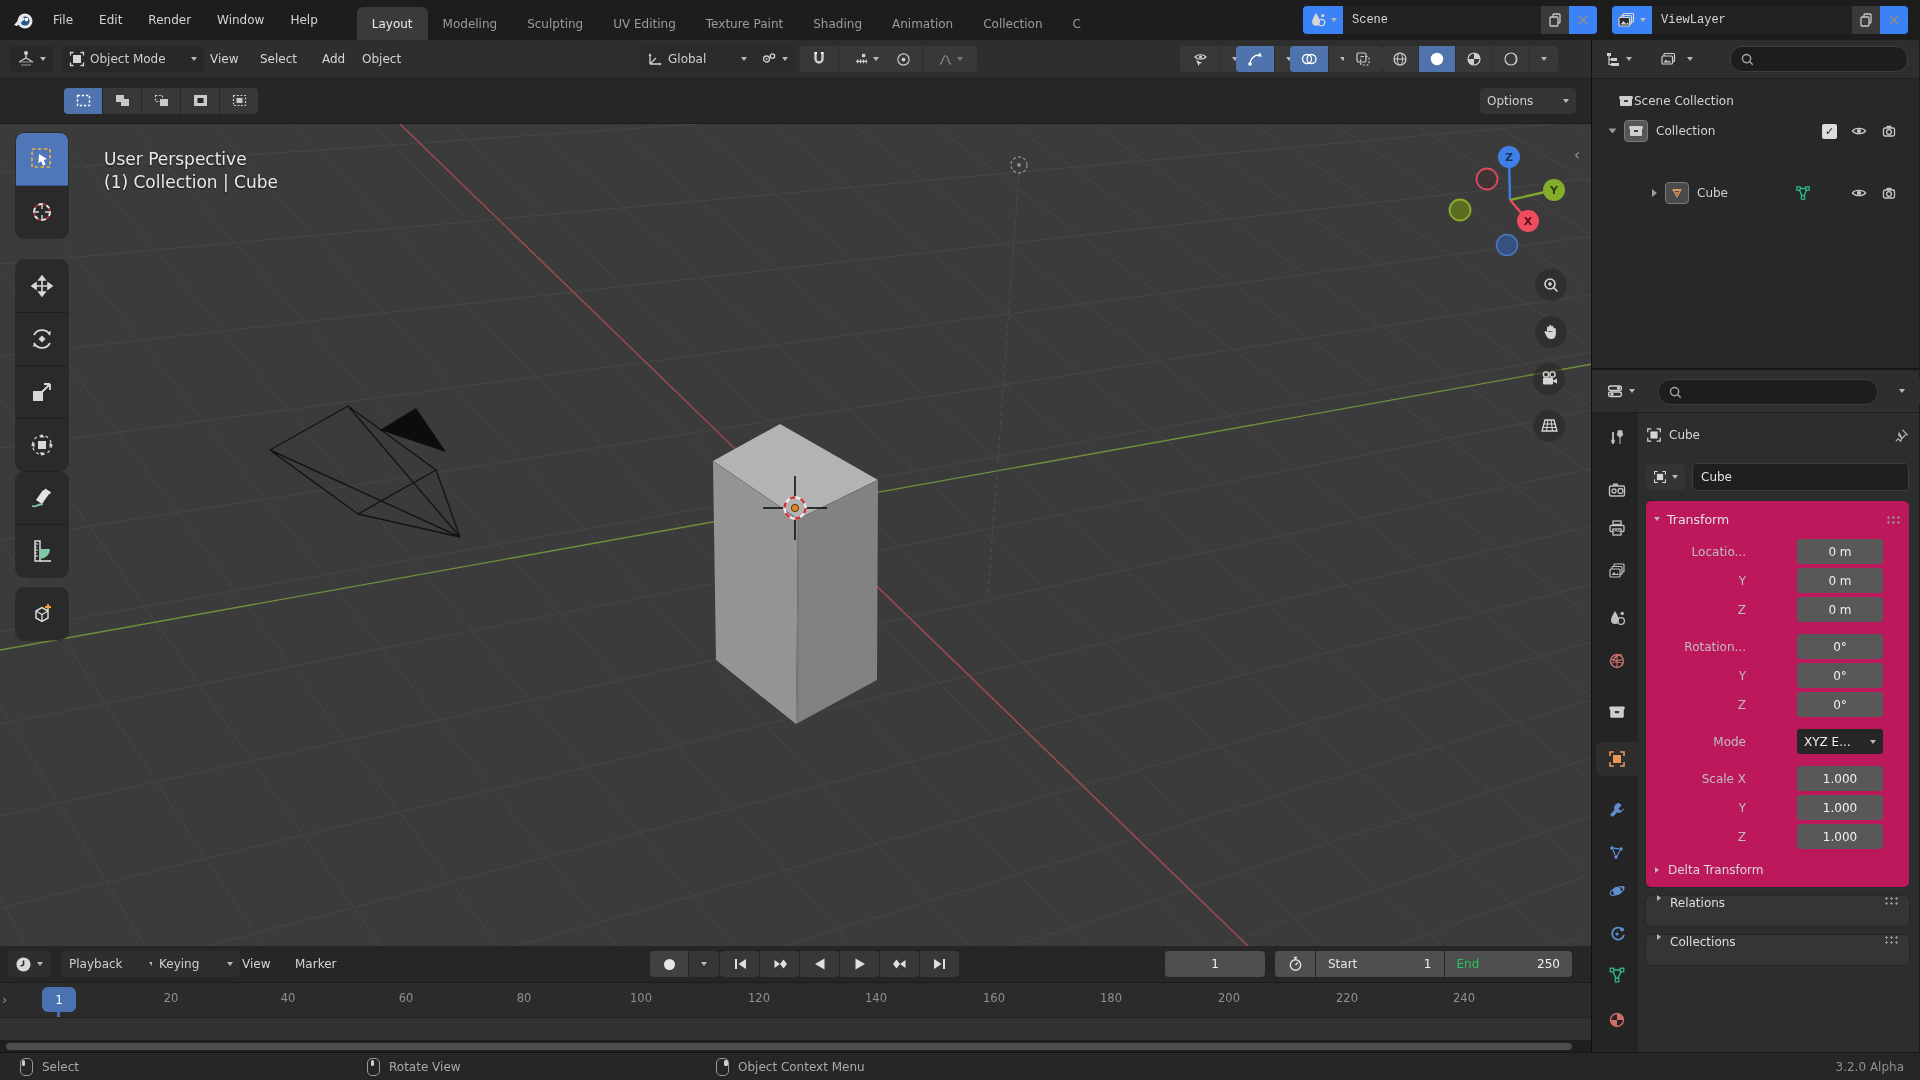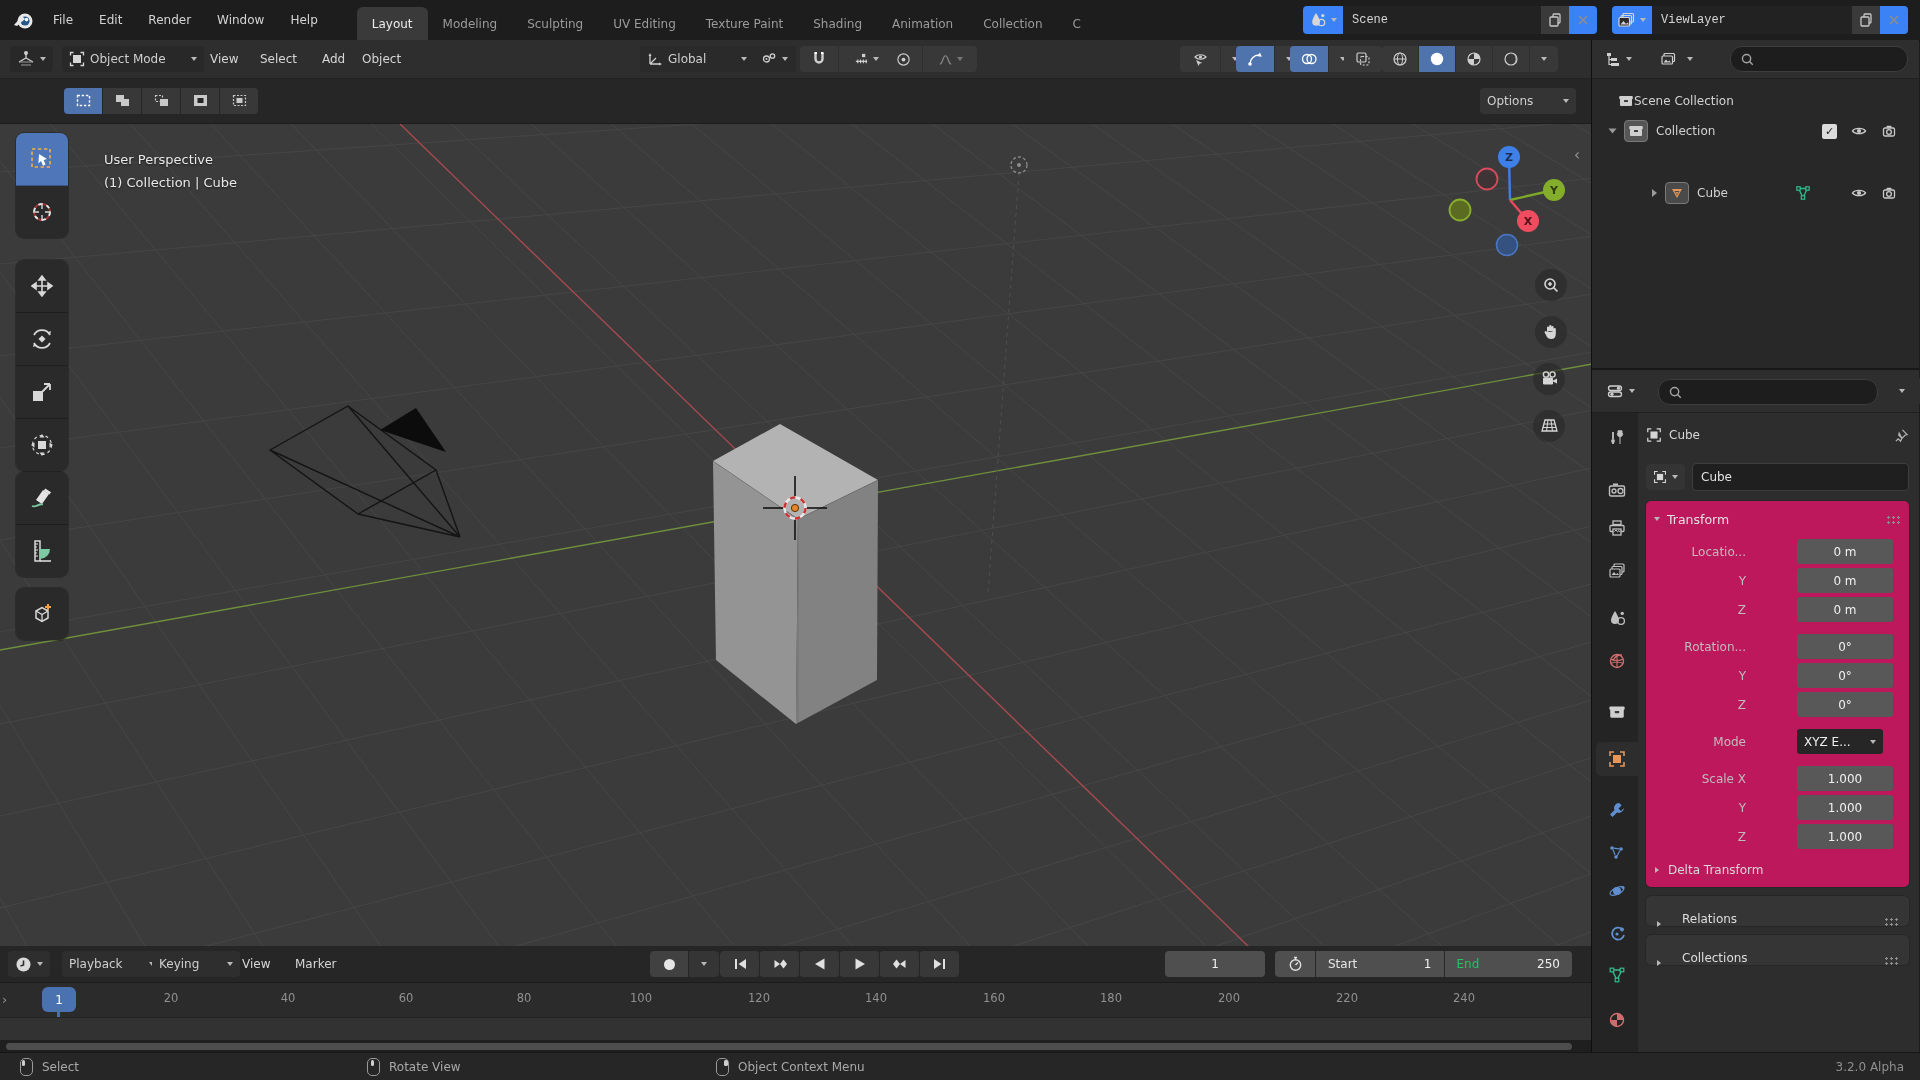--- a/index.html
+++ b/index.html
@@ -35,21 +35,21 @@
   .segwrap{position:absolute;top:6px;height:26px;display:flex;border-radius:4px;overflow:hidden;}
   .segwrap .sg{display:flex;align-items:center;justify-content:center;background:#383838;padding:0 5px;margin-right:1px;}
   .segwrap .sg:last-child{margin-right:0;}
   .sg.on{background:#4f74ad;}
   
   .tgroup{position:absolute;left:16px;width:52px;background:rgba(41,41,41,.95);border-radius:8px;overflow:hidden;box-shadow:0 0 0 1px rgba(0,0,0,.25);}
   .tbtn{width:52px;height:52px;display:flex;align-items:center;justify-content:center;border-bottom:1px solid rgba(0,0,0,.25);}
   .tbtn:last-child{border-bottom:none;}
   .tbtn.active{background:#4f76b8;}
   
-  #vp-text{position:absolute;left:104px;top:24px;color:#e9e9e9;font-size:13px;text-shadow:0 1px 2px rgba(0,0,0,.6);line-height:23px;}
+  #vp-text{position:absolute;left:104px;top:24px;color:#e9e9e9;font-size:17px;text-shadow:0 1px 2px rgba(0,0,0,.6);line-height:23px;}
   .navbtn{position:absolute;width:32px;height:32px;border-radius:50%;background:rgba(40,40,40,.62);display:flex;align-items:center;justify-content:center;}
   
   #outliner{height:328px;position:relative;background:#282828;border-bottom:2px solid #181818;}
   #outliner-header{height:38px;position:relative;background:#2e2e2e;border-bottom:1px solid #202020;}
   .searchbox{display:flex;align-items:center;gap:6px;background:#1d1d1d;border:1px solid #3d3d3d;border-radius:12px;padding:0 9px;height:24px;color:#888;}
   .orow{position:absolute;left:0;width:327px;height:30px;display:flex;align-items:center;color:#d2d2d2;}
   .oi{width:16px;height:16px;flex:none;}
   .disc{width:0;height:0;border-top:4px solid transparent;border-bottom:4px solid transparent;border-left:5px solid #9a9a9a;display:inline-block;}
   .disc.open{transform:rotate(90deg);}
   .objicon{width:22px;height:20px;border-radius:4px;background:#4a4a4a;border:1px solid #7a7a7a;display:flex;align-items:center;justify-content:center;}
@@ -62,26 +62,26 @@
   .ptab{position:absolute;left:4px;width:42px;height:34px;display:flex;align-items:center;justify-content:center;border-radius:6px 0 0 6px;}
   .ptab.active{background:#2d2d2d;}
   #prop-content{flex:1;padding:8px 10px 0 8px;overflow:hidden;}
   .pline{display:flex;align-items:center;gap:7px;color:#d8d8d8;}
   .namefield{flex:1;background:#1f1f1f;border:1px solid #3e3e3e;border-radius:4px;height:26px;display:flex;align-items:center;padding:0 8px;color:#e3e3e3;}
   .panelbox{background:#be185d;border-radius:5px;margin-top:10px;padding:6px 8px 10px 8px;box-shadow:0 0 0 1px rgba(0,0,0,.12);}
   .panelhdr{display:flex;align-items:center;gap:7px;color:#e2e2e2;height:24px;}
   .grip{width:15px;height:9px;background-image:radial-gradient(circle,#8f8f8f 1.1px,transparent 1.4px);background-size:5px 5px;margin-left:auto;}
   .trow{display:flex;align-items:center;height:29px;gap:42px;}
   .tlabel{width:92px;text-align:right;color:#bdbdbd;padding-right:9px;flex:none;}
-  .tfield{width:96px;height:25px;border-radius:3px;background:#585858;color:#f0f0f0;display:flex;align-items:center;justify-content:center;flex:none;}
+  .tfield{width:86px;height:25px;border-radius:3px;background:#585858;color:#f0f0f0;display:flex;align-items:center;justify-content:center;flex:none;}
   .tfield.dark{background:#262626;justify-content:space-between;padding:0 7px;box-sizing:border-box;width:86px;}
   .lock{position:relative;width:10px;height:8px;border:1.2px solid #bdbdbd;border-radius:2px;margin:2px 0 0 14px;flex:none;}
   .lock::before{content:"";position:absolute;left:-2px;top:-6px;width:5px;height:5px;border:1.2px solid #bdbdbd;border-bottom:none;border-radius:3px 3px 0 0;transform:rotate(-10deg);}
   .adot{width:7px;height:7px;border-radius:50%;background:#d4d4d4;margin-left:14px;flex:none;}
-  .subbar{background:#353535;border-radius:5px;margin-top:9px;height:30px;display:flex;align-items:flex-end;gap:20px;padding:0 10px;color:#dedede;box-shadow:0 0 0 1px rgba(0,0,0,.12);}
+  .subbar{background:#353535;border-radius:5px;margin-top:9px;height:30px;display:flex;align-items:flex-start;gap:8px;padding:0 10px;color:#dedede;box-shadow:0 0 0 1px rgba(0,0,0,.12);}
   
   #tl-header{height:36px;background:#262626;position:relative;border-bottom:1px solid #1b1b1b;}
   #tl-ruler{height:34px;position:relative;background:#2b2b2b;}
   #tl-track{height:22px;background:#323232;border-top:1px solid #242424;position:relative;}
   #tl-scroll{height:13px;background:#1f1f1f;position:relative;}
   .rlabel{position:absolute;top:8px;transform:translateX(-50%);color:#909090;font-size:11.5px;}
   .tl-btn{height:26px;border-radius:3px;background:#414141;display:flex;align-items:center;justify-content:center;}
   
   #statusbar{position:absolute;left:0;top:1052px;width:1920px;height:28px;background:#262626;border-top:1px solid #161616;display:flex;align-items:center;color:#a9a9a9;}
   .mouse{position:relative;width:11px;height:16px;border:1.4px solid #9a9a9a;border-radius:5px;display:inline-block;flex:none;}

